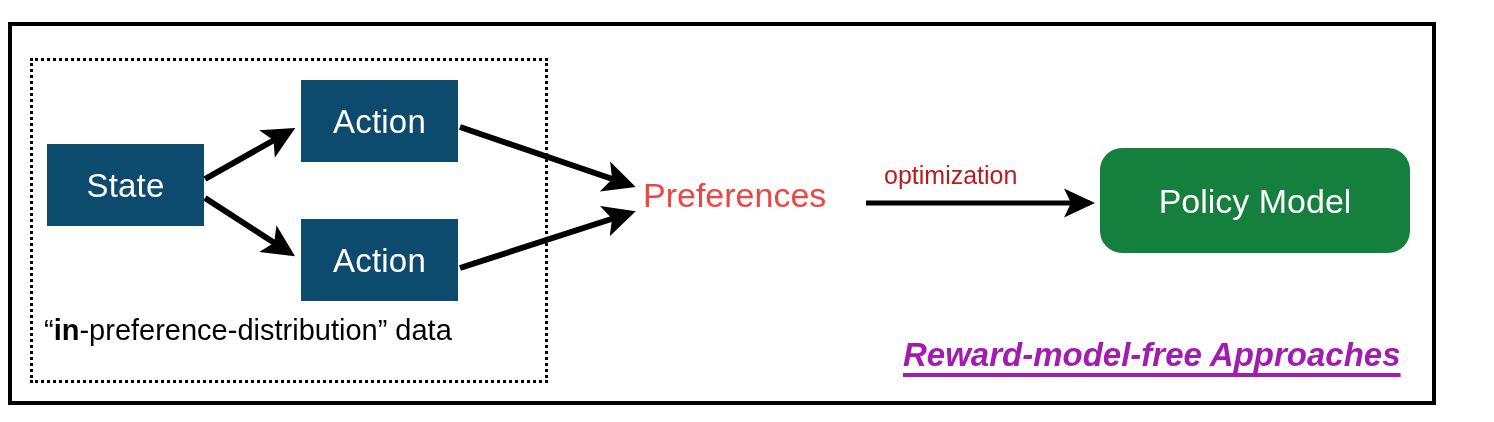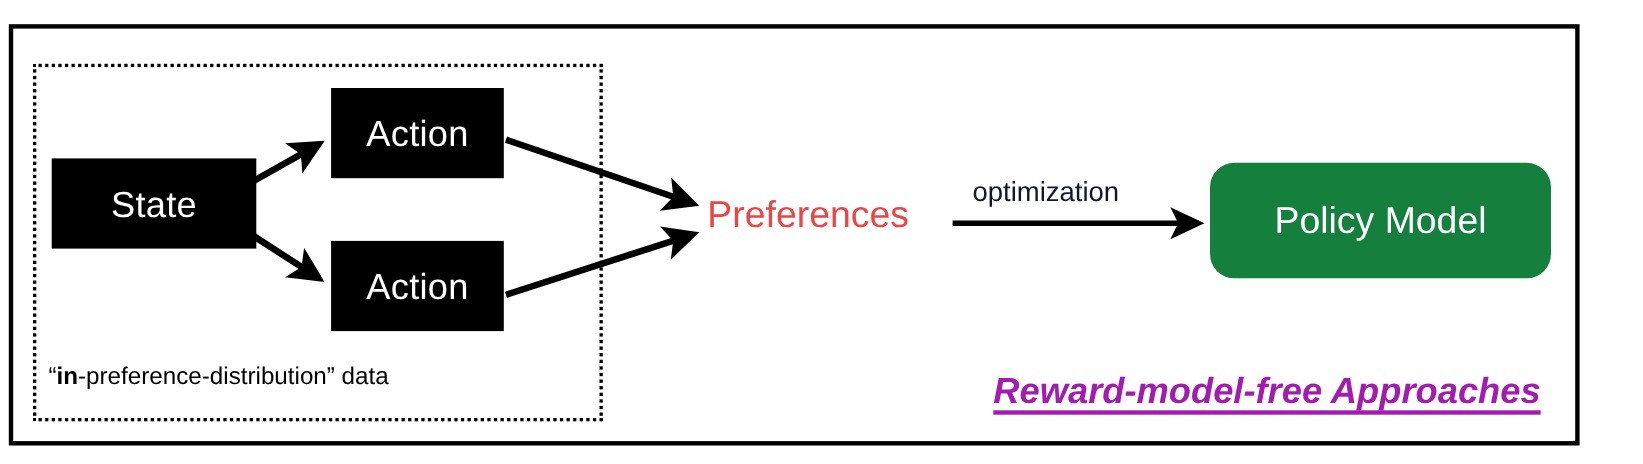--- a/index.html
+++ b/index.html
@@ -36,35 +36,35 @@
     top: 58px;
     width: 518px;
     height: 325px;
     border: 3px dotted #000000;
     box-sizing: border-box;
     background: transparent;
   }
   
   .node-green {
     position: absolute;
-    background: #000000;
+    background: #0c4a6e;
     color: #ffffff;
     display: flex;
     align-items: center;
     justify-content: center;
     font-size: 33px;
     font-weight: 400;
     letter-spacing: 0.2px;
     line-height: 1;
     box-sizing: border-box;
   }
   #node-state {
     left: 47px;
     top: 144px;
-    width: 186px;
+    width: 157px;
     height: 82px;
   }
   #node-action-1 {
     left: 301px;
     top: 80px;
     width: 157px;
     height: 82px;
   }
   #node-action-2 {
     left: 301px;
@@ -99,30 +99,30 @@
     color: #ef4444;
     white-space: nowrap;
     line-height: 1;
   }
   
   #label-optimization {
     position: absolute;
     left: 884px;
     top: 163px;
     font-size: 25px;
-    color: #0f172a;
+    color: #b91c1c;
     white-space: nowrap;
     line-height: 1;
   }
   
   #label-distribution {
     position: absolute;
     left: 44px;
-    top: 331px;
-    font-size: 22px;
+    top: 316px;
+    font-size: 29px;
     color: #000000;
     white-space: nowrap;
     line-height: 1;
   }
   #label-distribution .bold {
     font-weight: bold;
   }
   
   #label-approach {
     position: absolute;

